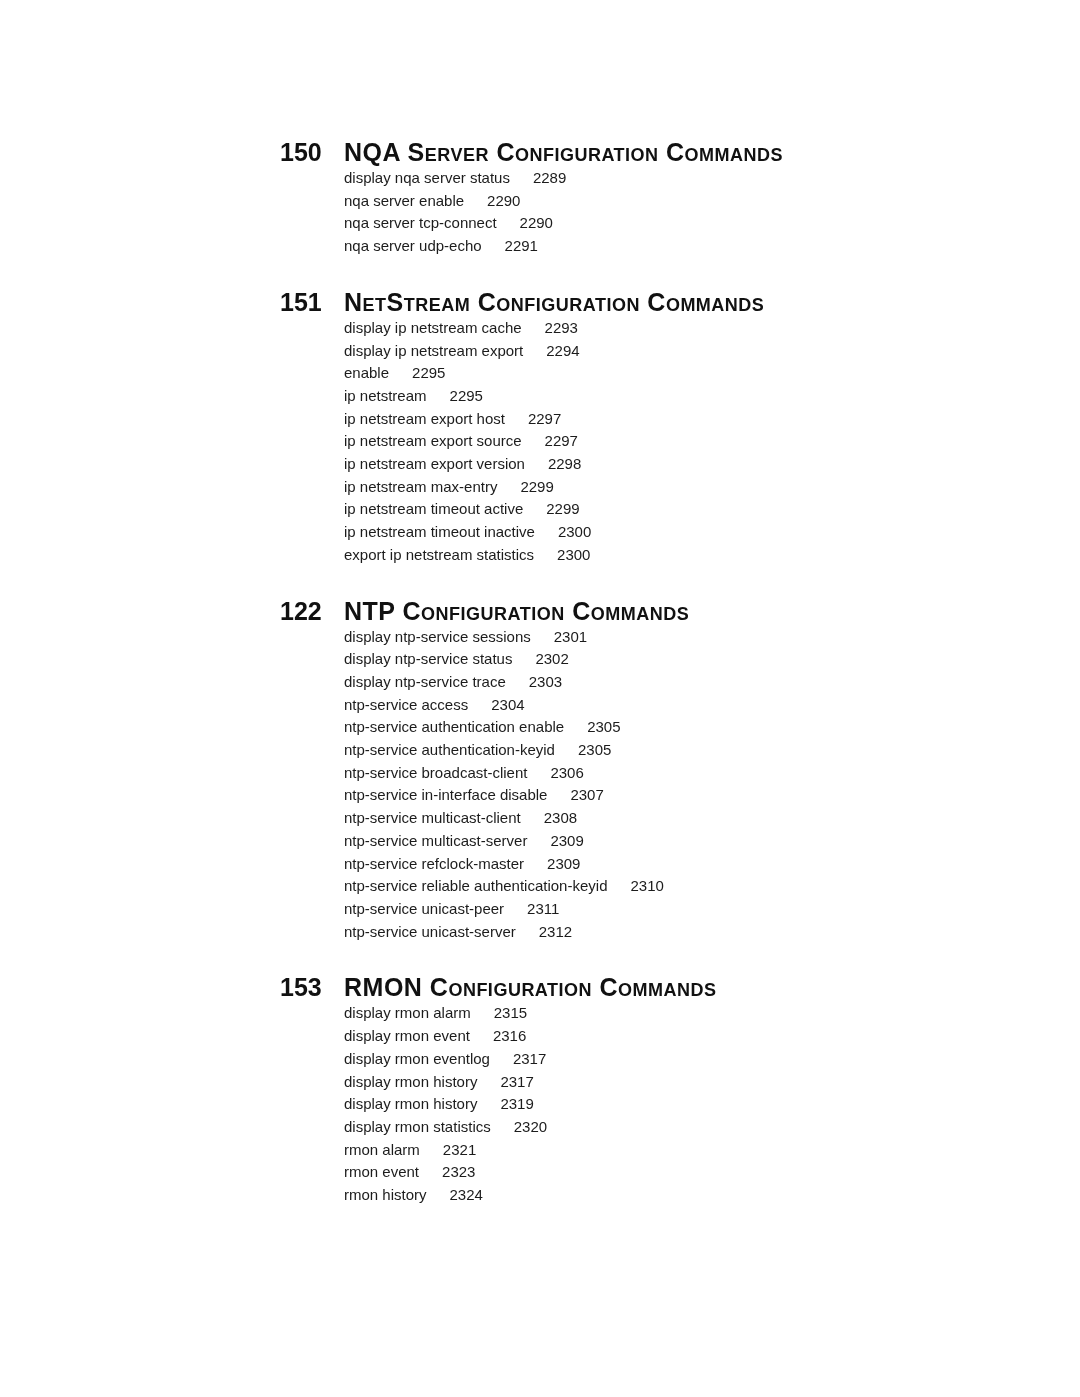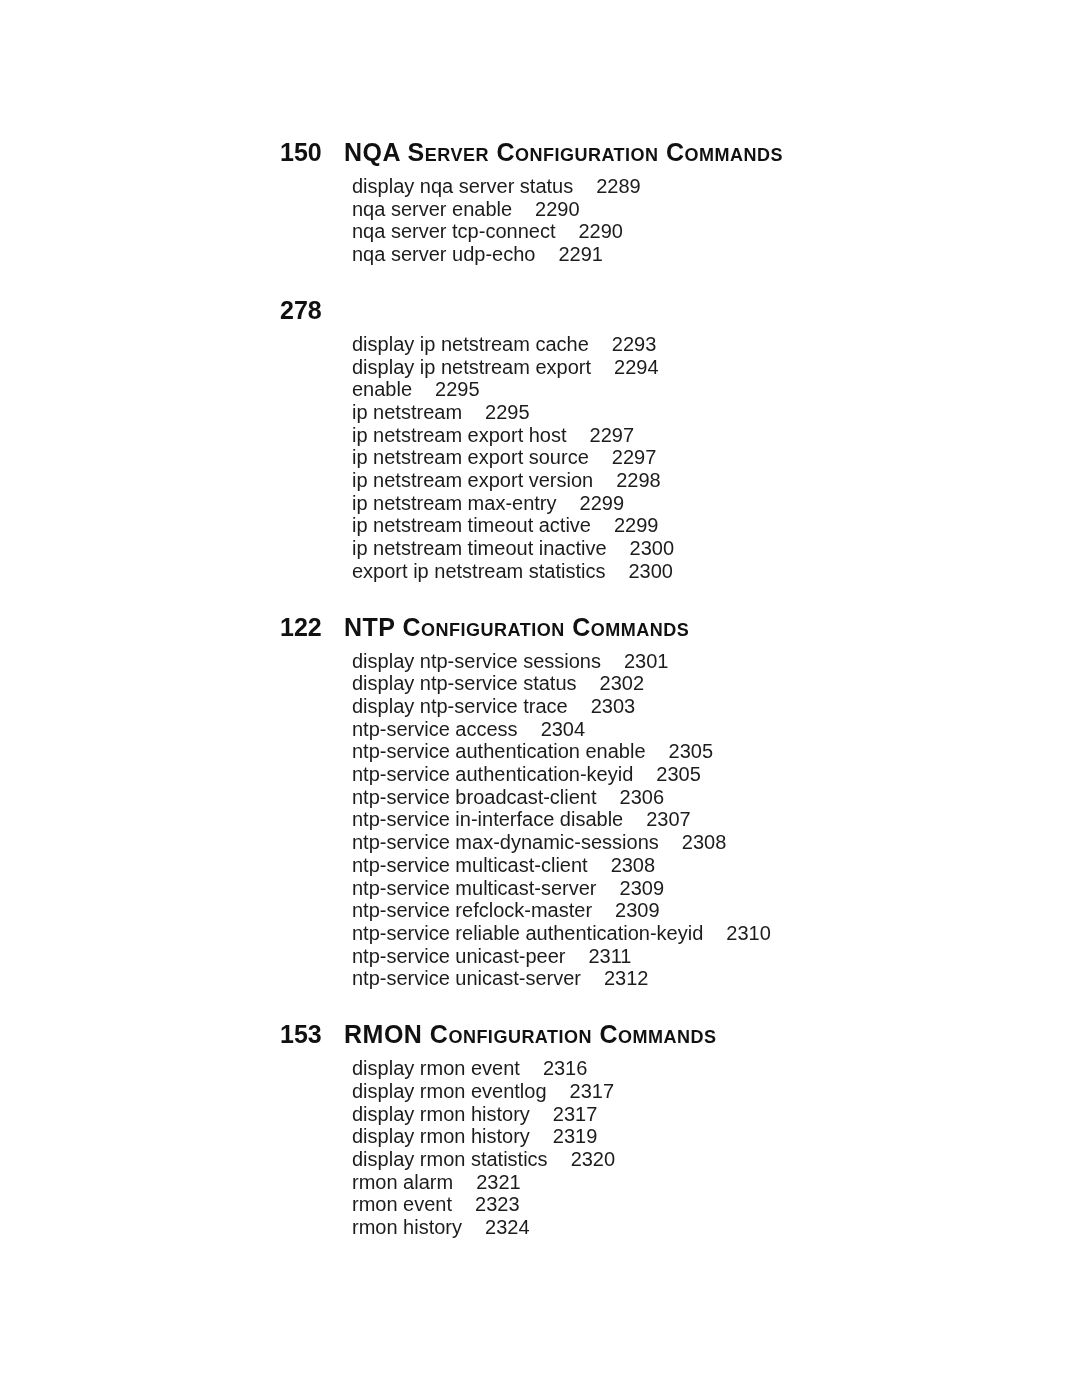--- a/index.html
+++ b/index.html
@@ -36,24 +36,24 @@
   }
   .sec-num {
     flex: 0 0 64px;
     width: 64px;
   }
   .sec-title {
     font-variant: small-caps;
     letter-spacing: 0.5px;
   }
   ul.entries {
-    margin: 8px;
+    margin: 0;
     padding: 0 0 0 64px;
     list-style: none;
-    font-size: 20px;
+    font-size: 15px;
     line-height: 22.7px;
     color: #1c1c1c;
   }
   .entry {
     white-space: nowrap;
   }
   .entry-page {
     margin-left: 23px;
   }
 </style>
@@ -81,21 +81,22 @@
   </li>
 
   <li class="entry">
     <span class="entry-label">nqa server udp-echo</span><span class="entry-page">2291</span>
   </li>
 </ul>
   </section>
 
   <section class="toc-section">
     <div class="heading-row">
-      <span class="sec-num">278</span>
+      <span class="sec-num">151</span>
+      <span class="sec-title">NetStream Configuration Commands</span>
     </div>
     <ul class="entries">
   <li class="entry">
     <span class="entry-label">display ip netstream cache</span><span class="entry-page">2293</span>
   </li>
 
   <li class="entry">
     <span class="entry-label">display ip netstream export</span><span class="entry-page">2294</span>
   </li>
 
@@ -170,23 +171,20 @@
 
   <li class="entry">
     <span class="entry-label">ntp-service broadcast-client</span><span class="entry-page">2306</span>
   </li>
 
 
   <li class="entry">
     <span class="entry-label">ntp-service in-interface disable</span><span class="entry-page">2307</span>
   </li>
 
-  <li class="entry">
-    <span class="entry-label">ntp-service max-dynamic-sessions</span><span class="entry-page">2308</span>
-  </li>
 
   <li class="entry">
     <span class="entry-label">ntp-service multicast-client</span><span class="entry-page">2308</span>
   </li>
 
   <li class="entry">
     <span class="entry-label">ntp-service multicast-server</span><span class="entry-page">2309</span>
   </li>
 
   <li class="entry">
@@ -207,20 +205,23 @@
   </li>
 </ul>
   </section>
 
   <section class="toc-section">
     <div class="heading-row">
       <span class="sec-num">153</span>
       <span class="sec-title">RMON Configuration Commands</span>
     </div>
     <ul class="entries">
+  <li class="entry">
+    <span class="entry-label">display rmon alarm</span><span class="entry-page">2315</span>
+  </li>
 
   <li class="entry">
     <span class="entry-label">display rmon event</span><span class="entry-page">2316</span>
   </li>
 
   <li class="entry">
     <span class="entry-label">display rmon eventlog</span><span class="entry-page">2317</span>
   </li>
 
   <li class="entry">

